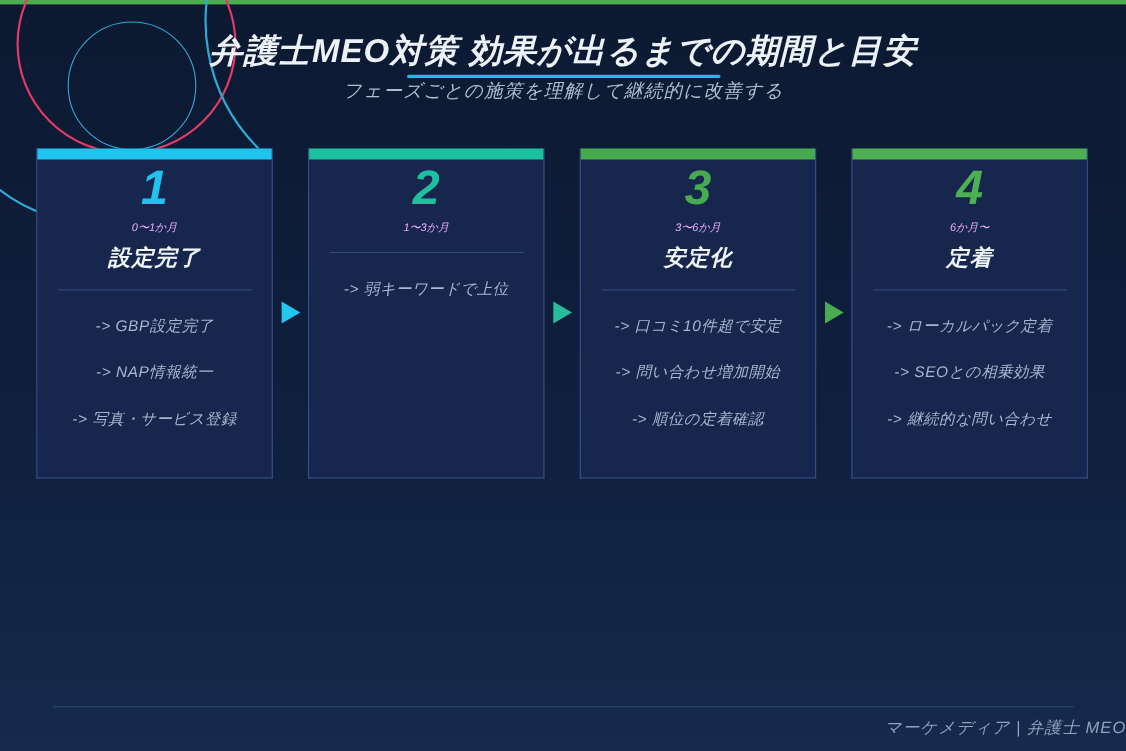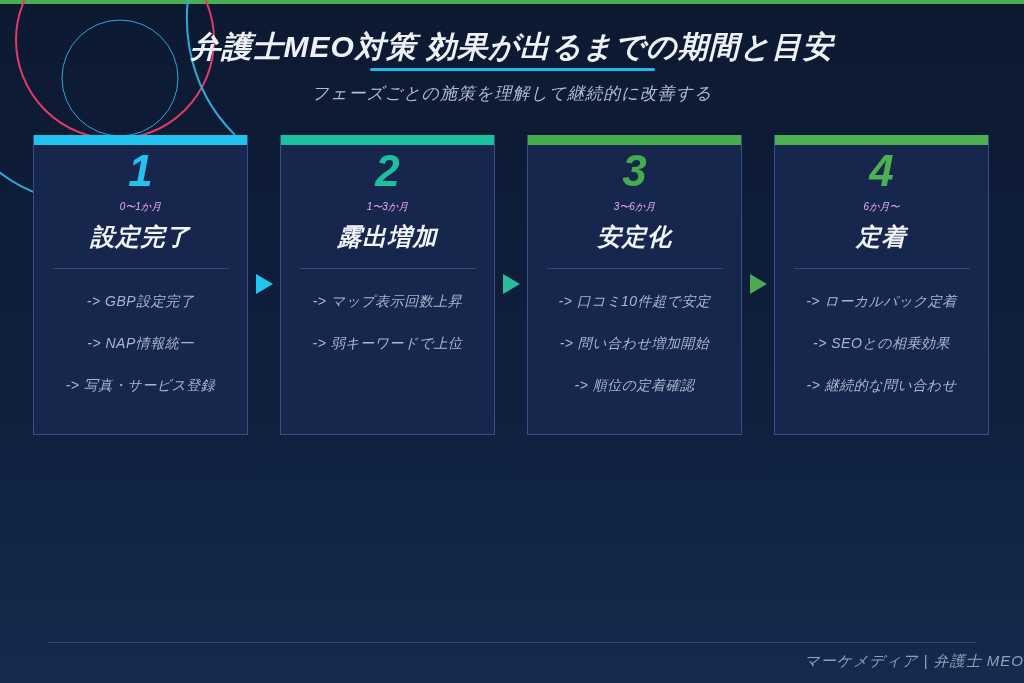--- a/index.html
+++ b/index.html
@@ -8,32 +8,32 @@
     background:linear-gradient(180deg,#0c1931 0%,#0f1f3d 55%,#152a4d 100%);
     font-family:"Liberation Sans","DejaVu Sans",sans-serif;
     font-style:italic;
   }
   .top-strip{position:absolute;top:0;left:0;width:100%;height:4px;background:#4aad4f;}
   .decor{position:absolute;top:0;left:0;z-index:1;pointer-events:none;}
 
   .header{position:absolute;top:0;left:0;width:100%;text-align:center;z-index:2;}
   .title{margin-top:30px;font-size:30px;font-weight:bold;color:#edf2f9;letter-spacing:1px;line-height:1.1;}
   .title-underline{width:285px;height:3px;margin:5px auto 0;background:#1fb9ea;border-radius:2px;}
-  .subtitle{margin-top:11px;font-size:17px;color:#b0bcd0;letter-spacing:1px;}
+  .subtitle{font-size:17px;color:#b0bcd0;letter-spacing:1px;}
 
   .cards{position:absolute;top:135px;left:33px;width:956px;display:flex;z-index:2;}
   .phase-card{
     width:215px;height:300px;box-sizing:border-box;flex:none;
     background:#16264d;border:1px solid #35518c;border-top:none;
     text-align:center;
   }
   .bar{height:10px;width:100%;background:var(--accent);}
   .phase-number{margin-top:4px;font-size:44px;line-height:1;font-weight:bold;color:var(--accent);}
   .phase-period{margin-top:7px;font-size:10px;color:#f0abfc;}
-  .phase-title{margin-top:7px;font-size:24px;font-weight:bold;color:#f1f5fa;letter-spacing:1px;}
+  .phase-title{margin-top:7px;font-size:20px;font-weight:bold;color:#f1f5fa;letter-spacing:1px;}
   .phase-divider{width:176px;margin:15px auto 0;border:none;border-top:1px solid #33497a;}
   .phase-items{margin-top:17px;}
   .phase-item{margin-bottom:14px;font-size:14px;color:#a9b6cf;letter-spacing:0.5px;margin-top:24px;}
 
   .arrow-gap{width:32px;flex:none;display:flex;justify-content:center;}
   .flow-arrow{
     width:0;height:0;margin-top:139px;
     border-top:10px solid transparent;border-bottom:10px solid transparent;
     border-left:17px solid var(--accent);
   }
@@ -77,24 +77,22 @@
     </div>
 
     <div class="arrow-gap">
       <div class="flow-arrow" style="--accent: #22c7ef;"></div>
     </div>
 
     <div class="phase-card" style="--accent: #1dc09e;">
       <div class="bar"></div>
       <div class="phase-number">2</div>
       <div class="phase-period">1〜3か月</div>
-      <div class="phase-title">露出増加</div>
       <hr class="phase-divider">
       <div class="phase-items">
-        <div class="phase-item">-&gt; マップ表示回数上昇</div>
         <div class="phase-item">-&gt; 弱キーワードで上位</div>
       </div>
     </div>
 
     <div class="arrow-gap">
       <div class="flow-arrow" style="--accent: #27bd9c;"></div>
     </div>
 
     <div class="phase-card" style="--accent: #46aa4e;">
       <div class="bar"></div>

